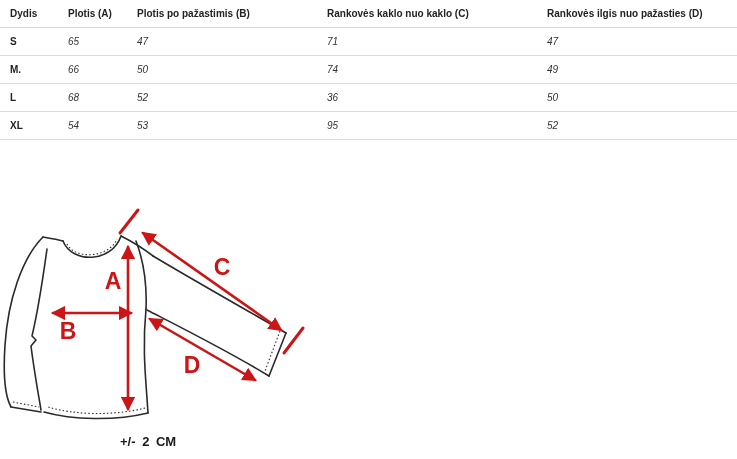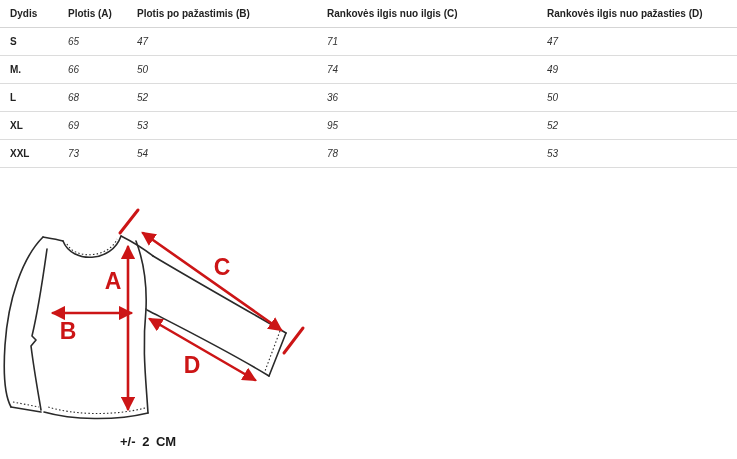--- a/index.html
+++ b/index.html
@@ -106,21 +106,21 @@
       <col style="width:69px">
       <col style="width:190px">
       <col style="width:220px">
       <col style="width:200px">
   </colgroup>
   <thead>
     <tr>
       <th>Dydis</th>
       <th>Plotis (A)</th>
       <th>Plotis po pažastimis (B)</th>
-      <th>Rankovės ilgis nuo ilgis (C)</th>
+      <th>Rankovės kaklo nuo kaklo (C)</th>
       <th>Rankovės ilgis nuo pažasties (D)</th>
     </tr>
   </thead>
   <tbody>
     <tr>
       <th>S</th>
       <td>65</td>
       <td>47</td>
       <td>71</td>
       <td>47</td>
@@ -134,31 +134,24 @@
     </tr>
     <tr>
       <th>L</th>
       <td>68</td>
       <td>52</td>
       <td>36</td>
       <td>50</td>
     </tr>
     <tr>
       <th>XL</th>
-      <td>69</td>
+      <td>54</td>
       <td>53</td>
       <td>95</td>
       <td>52</td>
-    </tr>
-    <tr>
-      <th>XXL</th>
-      <td>73</td>
-      <td>54</td>
-      <td>78</td>
-      <td>53</td>
     </tr>
   </tbody>
 </table>
 
 <svg class="illustration" viewBox="0 0 340 259" width="340" height="259" xmlns="http://www.w3.org/2000/svg">
   <defs>
     <marker id="arrowhead" viewBox="0 0 10 10" refX="8.5" refY="5" markerWidth="5.5" markerHeight="5.5" orient="auto-start-reverse">
       <path d="M 0 0 L 10 5 L 0 10 z"></path>
     </marker>
   </defs>

